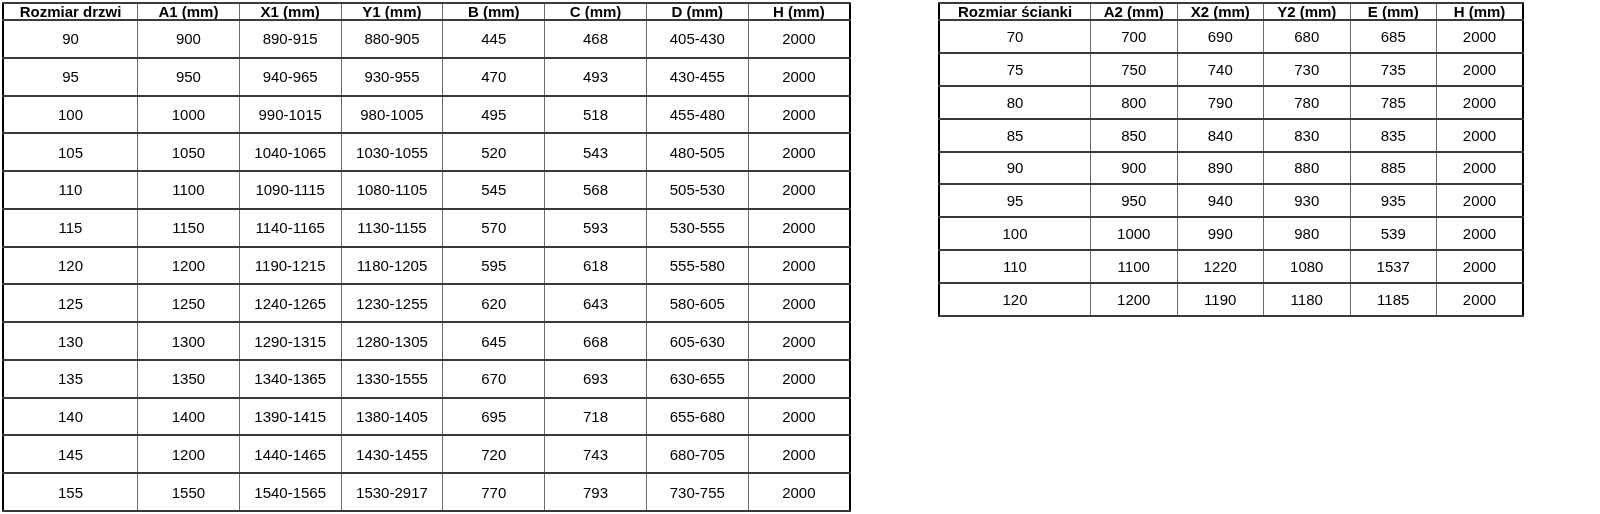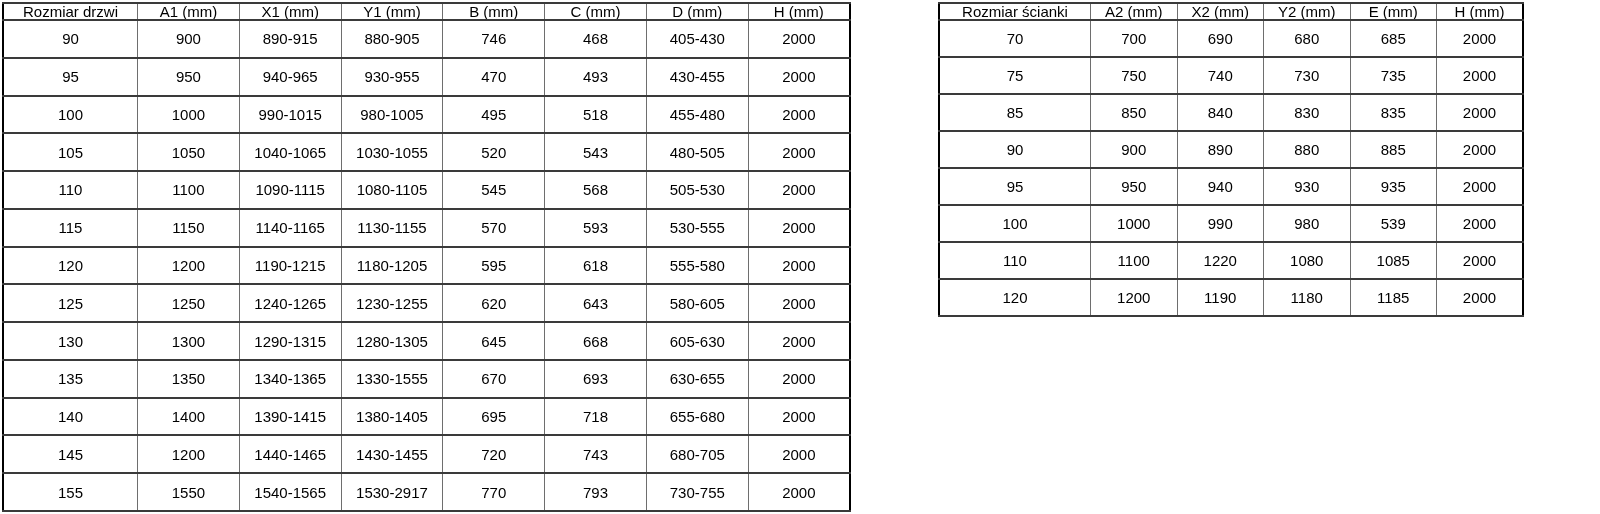--- a/index.html
+++ b/index.html
@@ -31,21 +31,21 @@
     text-align: center;
     vertical-align: middle;
     font-size: 15px;
     line-height: 1;
     color: #000000;
     padding: 0;
     white-space: nowrap;
     overflow: hidden;
   }
   table.spec th {
-    font-weight: 400;
+    font-weight: 700;
     margin-top: 24px;
   }
   .door-table {
     left: 2px;
     top: 2px;
     width: 849px;
     height: 510px;
   }
   .door-table th:first-child { width: 133px; }
   .wall-table {
@@ -72,21 +72,21 @@
           <th>D (mm)</th>
           <th>H (mm)</th>
         </tr>
       </thead>
       <tbody>
         <tr>
           <td>90</td>
           <td>900</td>
           <td>890-915</td>
           <td>880-905</td>
-          <td>746</td>
+          <td>445</td>
           <td>468</td>
           <td>405-430</td>
           <td>2000</td>
         </tr>
         <tr>
           <td>95</td>
           <td>950</td>
           <td>940-965</td>
           <td>930-955</td>
           <td>470</td>
@@ -228,20 +228,28 @@
         </tr>
         <tr>
           <td>75</td>
           <td>750</td>
           <td>740</td>
           <td>730</td>
           <td>735</td>
           <td>2000</td>
         </tr>
         <tr>
+          <td>80</td>
+          <td>800</td>
+          <td>790</td>
+          <td>780</td>
+          <td>785</td>
+          <td>2000</td>
+        </tr>
+        <tr>
           <td>85</td>
           <td>850</td>
           <td>840</td>
           <td>830</td>
           <td>835</td>
           <td>2000</td>
         </tr>
         <tr>
           <td>90</td>
           <td>900</td>
@@ -264,21 +272,21 @@
           <td>990</td>
           <td>980</td>
           <td>539</td>
           <td>2000</td>
         </tr>
         <tr>
           <td>110</td>
           <td>1100</td>
           <td>1220</td>
           <td>1080</td>
-          <td>1085</td>
+          <td>1537</td>
           <td>2000</td>
         </tr>
         <tr>
           <td>120</td>
           <td>1200</td>
           <td>1190</td>
           <td>1180</td>
           <td>1185</td>
           <td>2000</td>
         </tr>

